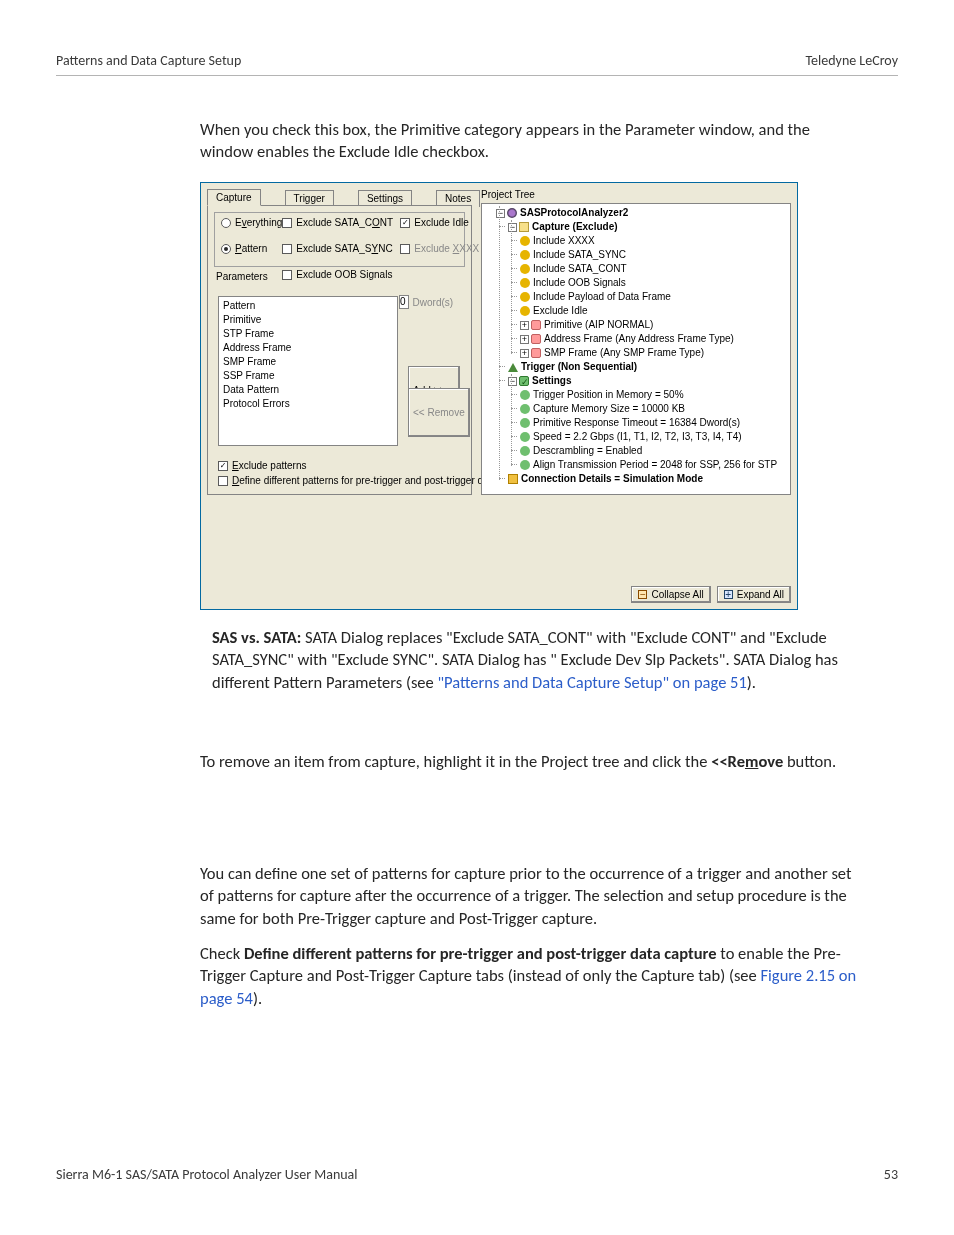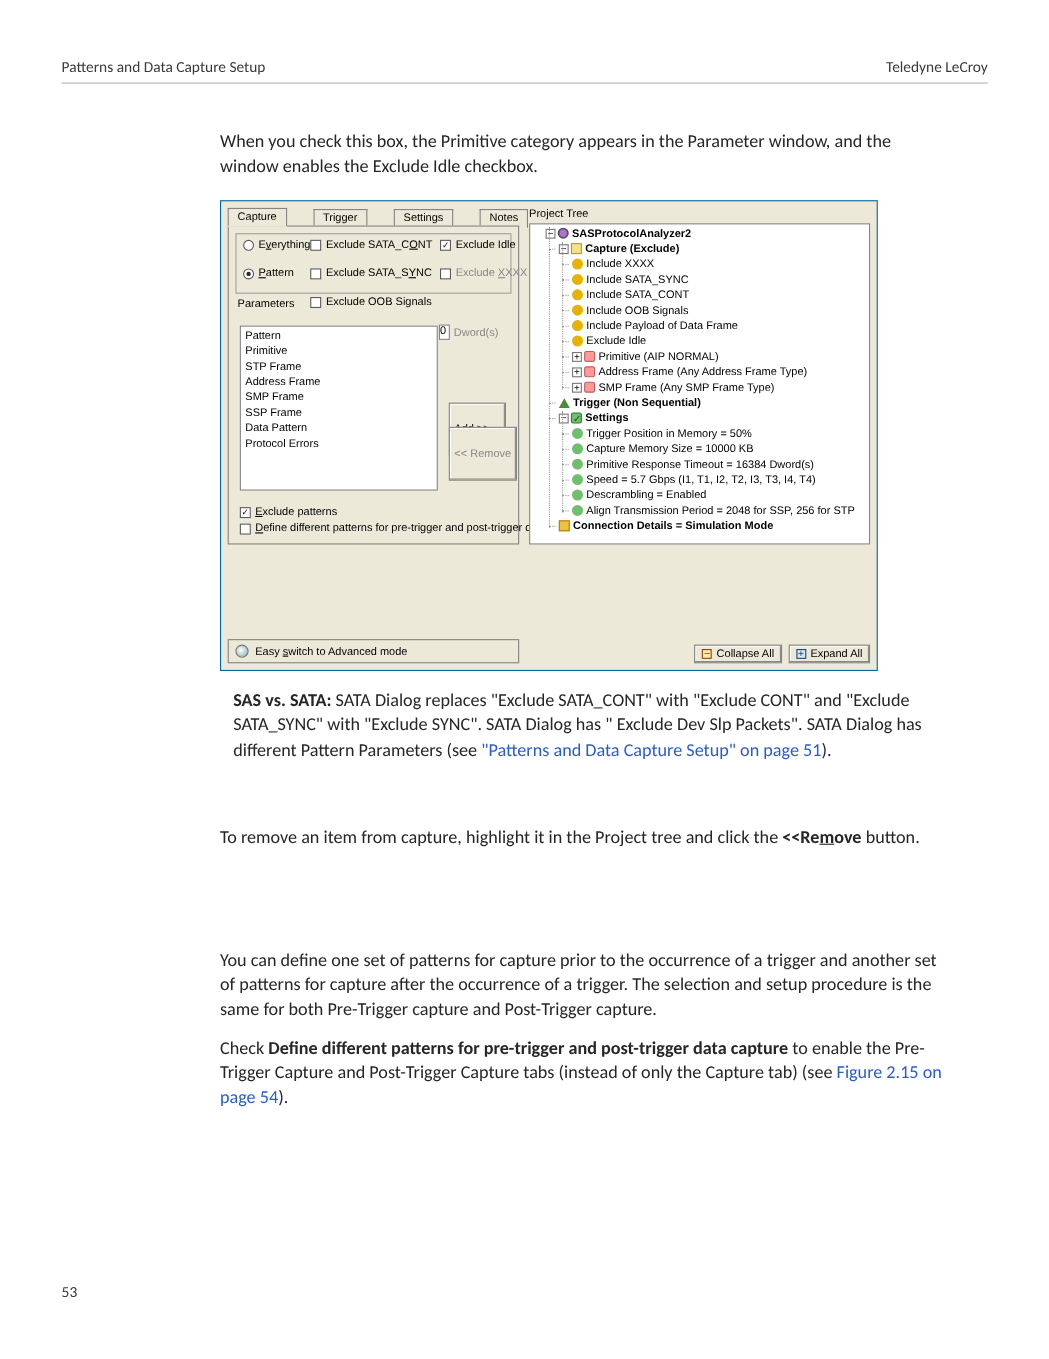--- a/index.html
+++ b/index.html
@@ -141,20 +141,21 @@
   .obtn .plus{display:inline-block;width:9px;height:9px;border:1px solid #246;color:#246;line-height:7px;text-align:center;font-size:10px;background:#d7e6ff;}
 </style>
 </head>
 <body>
 
 <div class="page-header">
   <span>Patterns and Data Capture Setup</span>
   <span>Teledyne LeCroy</span>
 </div>
 <div class="page-footer">
+  <span>Sierra M6-1 SAS/SATA Protocol Analyzer User Manual</span>
   <span>53</span>
 </div>
 
 <div id="para1" class="para">When you check this box, the Primitive category appears in the Parameter window, and the window enables the Exclude Idle checkbox.</div>
 
 <div id="para2" class="para">
   <span class="bold">SAS vs. SATA: </span><span>SATA Dialog replaces "Exclude SATA_CONT" with "Exclude CONT" and "Exclude SATA_SYNC" with "Exclude SYNC". SATA Dialog has " Exclude Dev Slp Packets". SATA Dialog has different Pattern Parameters (see </span><span class="link">"Patterns and Data Capture Setup" on page 51</span><span>).</span>
 </div>
 
 <div id="para3" class="para">
@@ -243,24 +244,20 @@
           <span class="box sel"></span>
           <span><span class="und">E</span><span>xclude patterns</span></span>
         </label>
       <label class="check">
           <span class="box"></span>
           <span><span class="und">D</span><span>efine different patterns for pre-trigger and post-trigger data captures</span></span>
         </label>
     </div>
   </div>
 
-  <div class="easy-link">
-    <span class="ic"></span>
-    <span><span>Easy </span><span class="l">s</span><span>witch to Advanced mode</span></span>
-  </div>
 
   <div class="tree-label">Project Tree</div>
   <div class="tree">
     <ul>
       <li><span class="pm">−</span><span class="ic-small ic-gear"></span><span class="b">SASProtocolAnalyzer2</span>
         <ul>
           <li><span class="pm">−</span><span class="ic-small ic-fold"></span><span class="b">Capture (Exclude)</span>
             <ul>
               <li><span class="ic-small ic-y"></span><span>Include XXXX</span></li>
               <li><span class="ic-small ic-y"></span><span>Include SATA_SYNC</span></li>
@@ -272,21 +269,21 @@
               <li><span class="pm">+</span><span class="ic-small ic-p"></span><span>Address Frame (Any Address Frame Type)</span></li>
               <li><span class="pm">+</span><span class="ic-small ic-p"></span><span>SMP Frame (Any SMP Frame Type)</span></li>
             </ul>
           </li>
           <li><span class="ic-small ic-tri"></span><span class="b">Trigger (Non Sequential)</span></li>
           <li><span class="pm">−</span><span class="ic-small ic-set"></span><span class="b">Settings</span>
             <ul>
               <li><span class="ic-small ic-g"></span><span>Trigger Position in Memory = 50%</span></li>
               <li><span class="ic-small ic-g"></span><span>Capture Memory Size = 10000 KB</span></li>
               <li><span class="ic-small ic-g"></span><span>Primitive Response Timeout = 16384 Dword(s)</span></li>
-              <li><span class="ic-small ic-g"></span><span>Speed = 5.7 Gbps (I1, T1, I2, T2, I3, T3, I4, T4)</span></li>
+              <li><span class="ic-small ic-g"></span><span>Speed = 2.2 Gbps (I1, T1, I2, T2, I3, T3, I4, T4)</span></li>
               <li><span class="ic-small ic-g"></span><span>Descrambling = Enabled</span></li>
               <li><span class="ic-small ic-g"></span><span>Align Transmission Period = 2048 for SSP, 256 for STP</span></li>
             </ul>
           </li>
           <li><span class="ic-small ic-cd"></span><span class="b">Connection Details = Simulation Mode</span></li>
         </ul>
       </li>
     </ul>
   </div>
 

